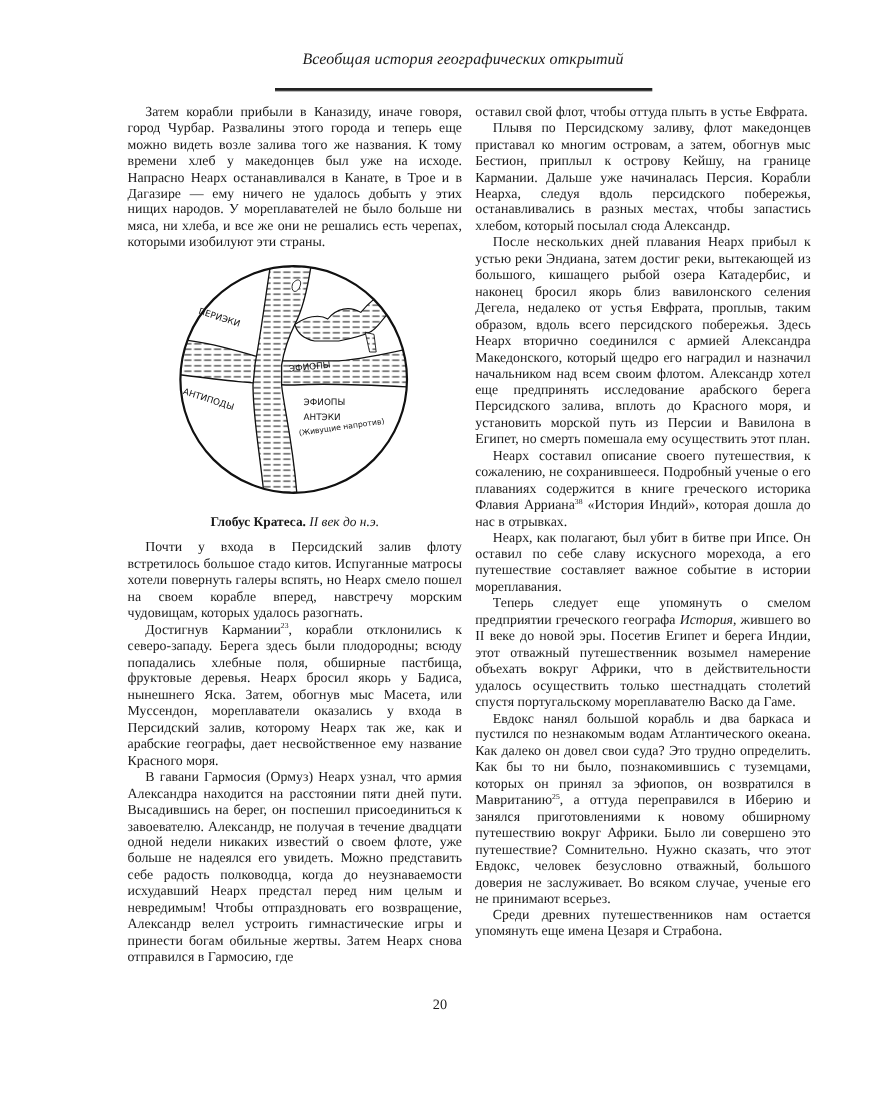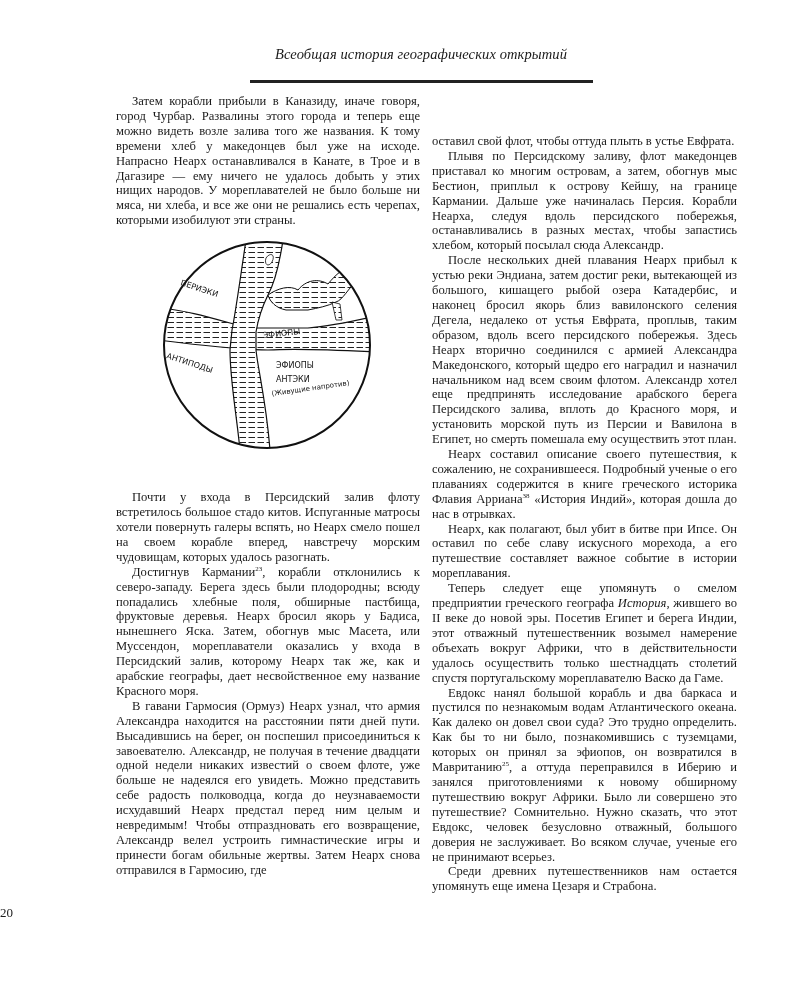--- a/index.html
+++ b/index.html
@@ -6,28 +6,28 @@
   body { width: 800px; height: 1000px; position: relative; overflow: hidden;
          font-family: "Liberation Serif", "DejaVu Serif", serif; color: #1a1a1a; }
   .running-head { position: absolute; left: 250px; top: 46px; width: 342px; text-align: center;
                   font-style: italic; font-size: 14.5px; letter-spacing: 0.1px; }
   .head-rule { position: absolute; left: 250px; top: 80px; width: 343px; height: 3px;
                border-top: 2px solid #222; border-bottom: 1px solid #222; box-sizing: border-box; }
   .col { position: absolute; top: 94px; font-size: 12.6px; line-height: 14.9px; text-align: justify; hyphens: manual; }
   .col-left { left: 116px; width: 304px; }
   .col-right { left: 432px; width: 305px; }
   .col p { margin: 0; text-indent: 16px; }
-  .col p.noindent { text-indent: 0; margin-top: 40px; }
+  .col p.noindent { text-indent: 0; }
   sup { font-size: 7px; line-height: 0; vertical-align: 5px; }
   .figure { position: relative; width: 304px; margin: 12px 0 0 0; height: 250px; }
   .globe { position: absolute; left: 42px; top: 0px; width: 218px; height: 210px; }
   .caption { position: absolute; left: 0; width: 304px; top: 227px; text-align: center; font-size: 12.2px; }
   .caption b { font-weight: bold; }
   .caption i { font-style: italic; }
-  .page-number { position: absolute; top: 905px; left: 0; width: 800px; font-size: 13px; }
+  .page-number { position: absolute; top: 905px; left: 0; width: 800px; text-align: center; font-size: 13px; }
 </style>
 </head>
 <body>
 
 <div class="running-head">Всеобщая история географических открытий</div>
 <div class="head-rule"></div>
 
 <div class="col col-left">
   <p>Затем корабли прибыли в Каназиду, иначе говоря, город Чурбар. Развалины этого города и теперь еще можно видеть возле залива того же названия. К тому времени хлеб у македонцев был уже на исходе. Напрасно Неарх останавливался в Канате, в Трое и в Дагазире — ему ничего не удалось добыть у этих нищих народов. У мореплавателей не было больше ни мяса, ни хлеба, и все же они не решались есть черепах, которыми изобилуют эти страны.</p>
 
@@ -56,20 +56,24 @@
       <circle cx="109" cy="105" r="103" fill="none" stroke="#111" stroke-width="2"></circle>
       <g font-family="DejaVu Sans, sans-serif" font-size="8" fill="#111">
         <text x="22" y="45" transform="rotate(18 22 45)">ПЕРИЭКИ</text>
         <text x="105" y="98" transform="rotate(-6 105 98)">ЭФИОПЫ</text>
         <text x="8" y="118" transform="rotate(18 8 118)">АНТИПОДЫ</text>
         <text x="118" y="128">ЭФИОПЫ</text>
         <text x="118" y="142">АНТЭКИ</text>
         <text x="114" y="156" font-size="7" transform="rotate(-8 114 156)">(Живущие напротив)</text>
       </g>
     </svg>
+    <div class="caption">
+      <b>Глобус Кратеса.</b>
+      <i>II век до н.э.</i>
+    </div>
   </div>
 
   <p>Почти у входа в Персидский залив флоту встретилось большое стадо китов. Испуганные матросы хотели повернуть галеры вспять, но Неарх смело пошел на своем корабле вперед, навстречу морским чудовищам, которых удалось разогнать.</p>
   <p><span>Достигнув Кармании</span><sup>23</sup><span>, корабли отклонились к северо-западу. Берега здесь были плодородны; всюду попадались хлебные поля, обширные пастбища, фруктовые деревья. Неарх бросил якорь у Бадиса, нынешнего Яска. Затем, обогнув мыс Масета, или Муссендон, мореплаватели оказались у входа в Персидский залив, которому Неарх так же, как и арабские географы, дает несвойственное ему название Красного моря.</span></p>
   <p>В гавани Гармосия (Ормуз) Неарх узнал, что армия Александра находится на расстоянии пяти дней пути. Высадившись на берег, он поспешил присоединиться к завоевателю. Александр, не получая в течение двадцати одной недели никаких известий о своем флоте, уже больше не надеялся его увидеть. Можно представить себе радость полководца, когда до неузнаваемости исхудавший Неарх предстал перед ним целым и невредимым! Чтобы отпраздновать его возвращение, Александр велел устроить гимнастические игры и принести богам обильные жертвы. Затем Неарх снова отправился в Гармосию, где</p>
 </div>
 
 <div class="col col-right">
   <p class="noindent">оставил свой флот, чтобы оттуда плыть в устье Евфрата.</p>
   <p>Плывя по Персидскому заливу, флот македонцев приставал ко многим островам, а затем, обогнув мыс Бестион, приплыл к острову Кейшу, на границе Кармании. Дальше уже начиналась Персия. Корабли Неарха, следуя вдоль персидского побережья, останавливались в разных местах, чтобы запастись хлебом, который посылал сюда Александр.</p>

